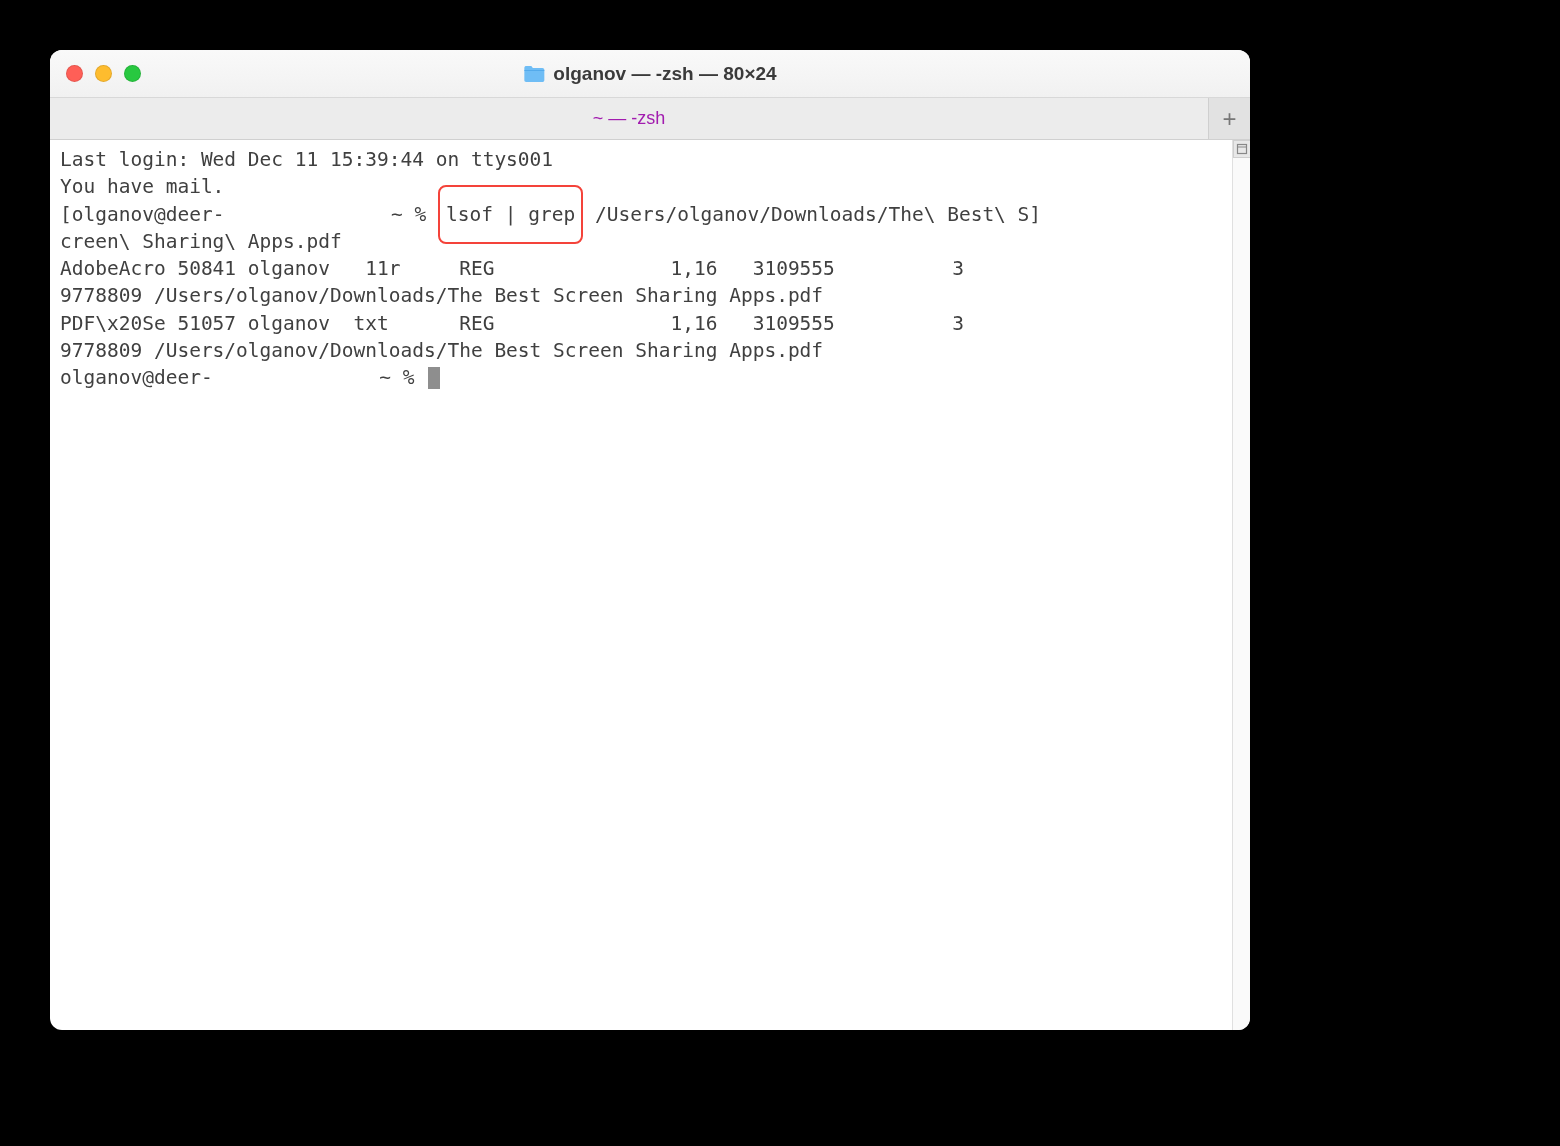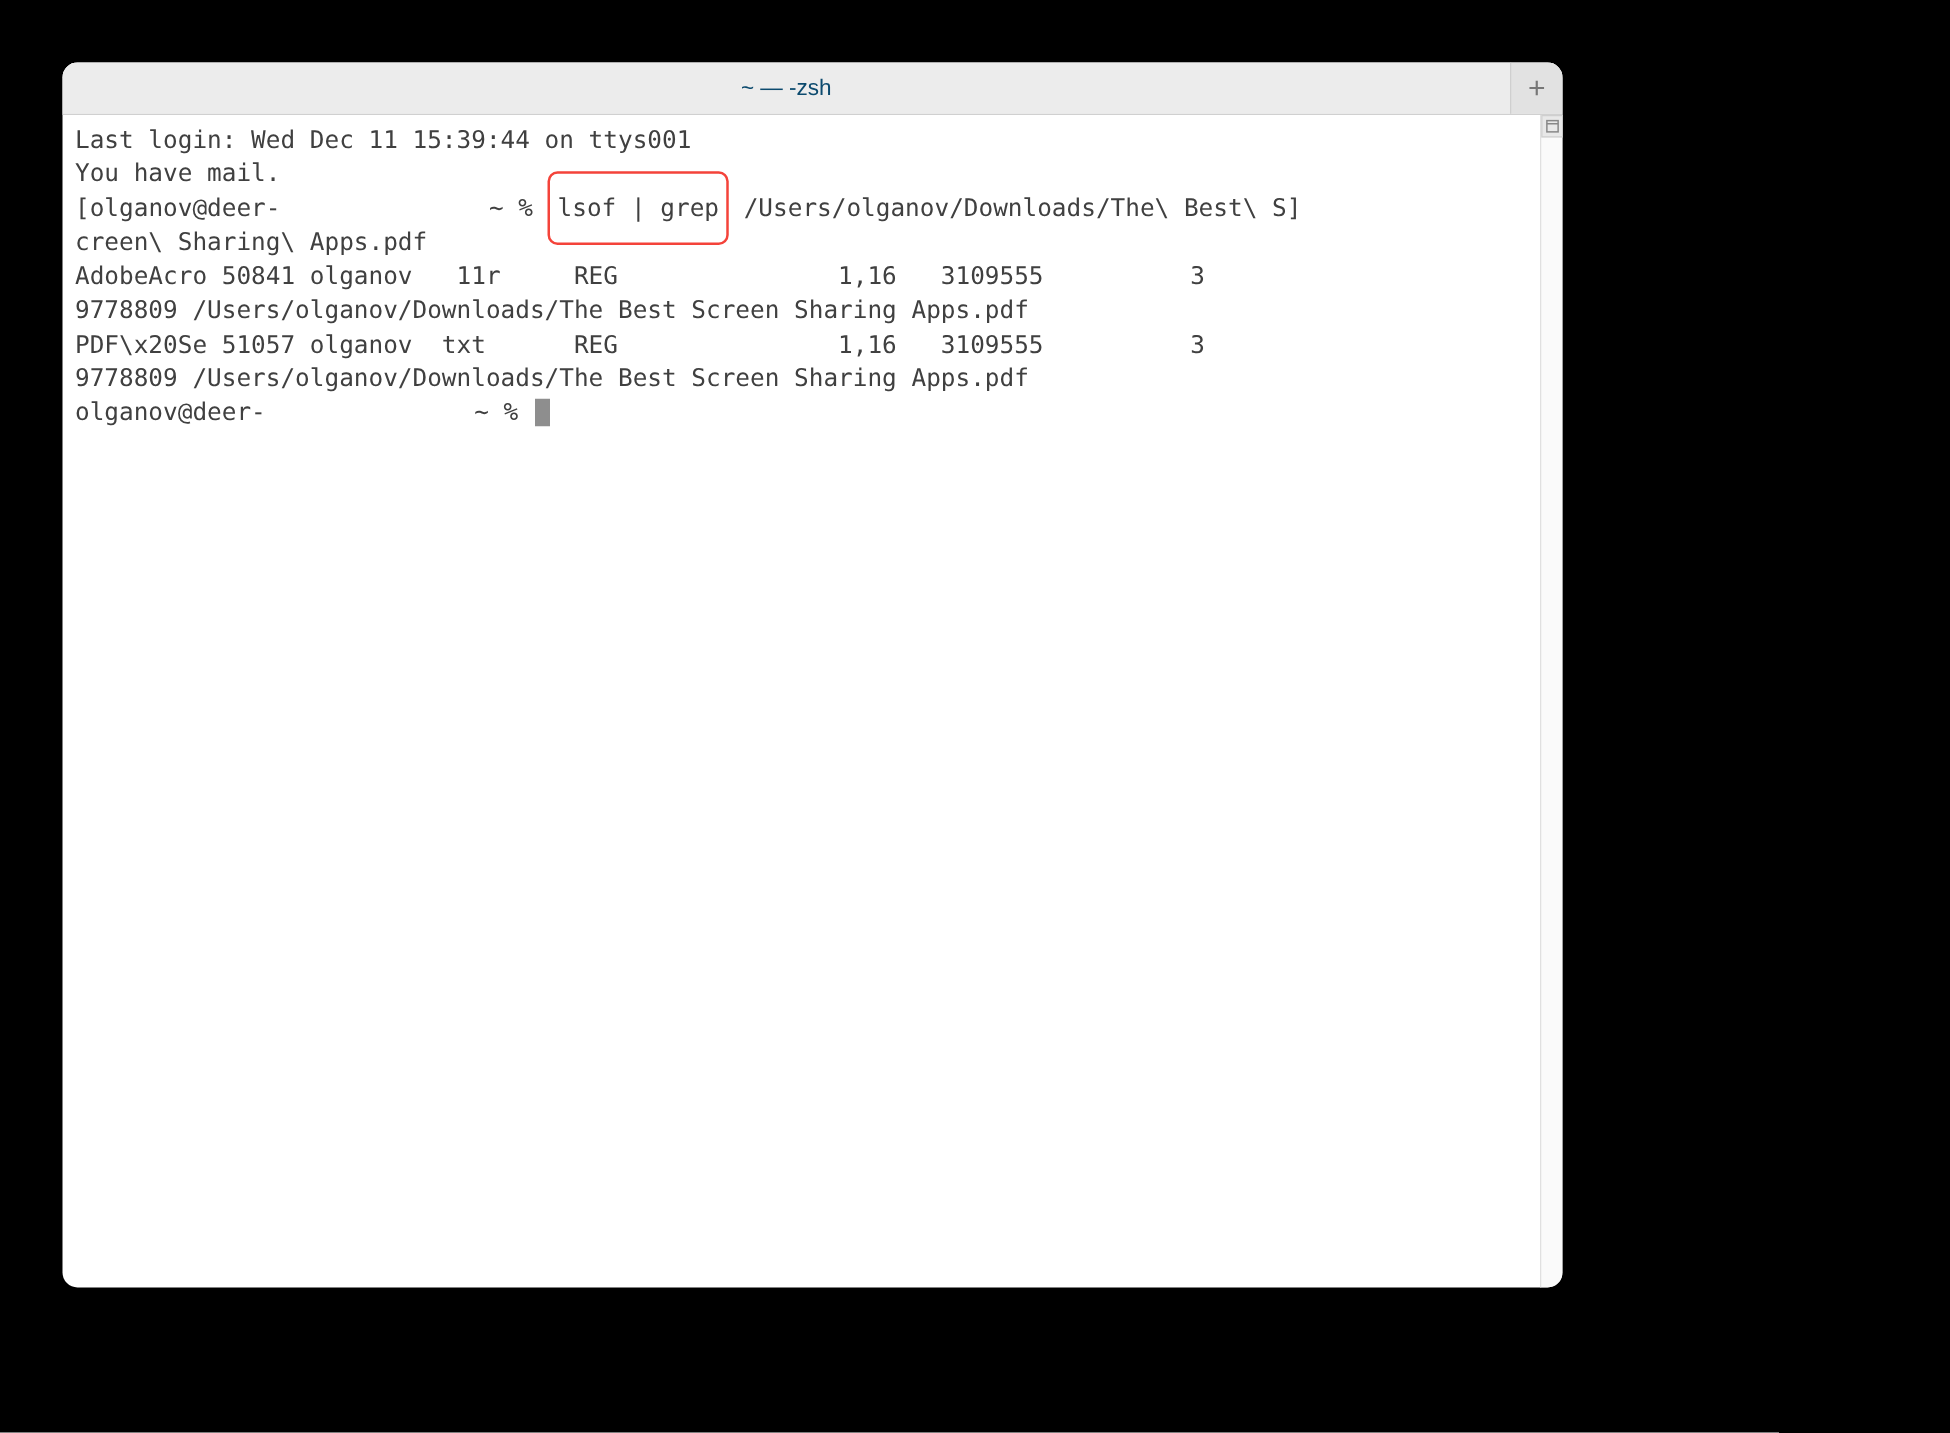--- a/index.html
+++ b/index.html
@@ -73,21 +73,21 @@
       display: flex;
       align-items: stretch;
       position: relative;
     }
     .tab {
       flex: 1;
       display: flex;
       align-items: center;
       justify-content: center;
       font-size: 18px;
-      color: #0c4a6e;
+      color: #a21caf;
       background: #ececec;
     }
     .new-tab-btn {
       width: 42px;
       background: #e2e2e2;
       border-left: 1px solid #cfcfcf;
       display: flex;
       align-items: center;
       justify-content: center;
       font-size: 24px;
@@ -149,20 +149,36 @@
       height: 22px;
       background: #8e8e8e;
       vertical-align: text-bottom;
       margin-left: 2px;
     }
   </style>
 </head>
 <body>
 
 <div class="window">
+  <div class="titlebar">
+    <div class="traffic-lights">
+      <div class="light close"></div>
+      <div class="light min"></div>
+      <div class="light max"></div>
+    </div>
+    <div class="title">
+      <span class="folder-icon">
+        <svg width="22" height="18" viewBox="0 0 22 18">
+          <path d="M1 3 C1 1.5 2 1 3 1 L8 1 L9.5 3 L19 3 C20.5 3 21 4 21 5 L21 15 C21 16.5 20 17 19 17 L3 17 C1.5 17 1 16 1 15 Z" fill="#6fbdf5" stroke="none"></path>
+          <path d="M1 5.5 L21 5.5" stroke="#4da5e8" stroke-width="0.8"></path>
+        </svg>
+      </span>
+      <span>olganov — -zsh — 80×24</span>
+    </div>
+  </div>
 
   <div class="tabbar">
     <div class="tab">
       <span>~ — -zsh</span>
     </div>
     <div class="new-tab-btn">
       <span>+</span>
     </div>
   </div>
 

